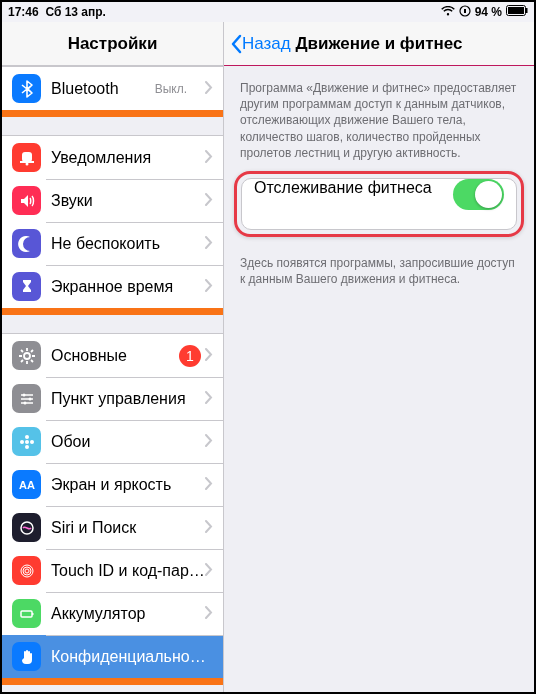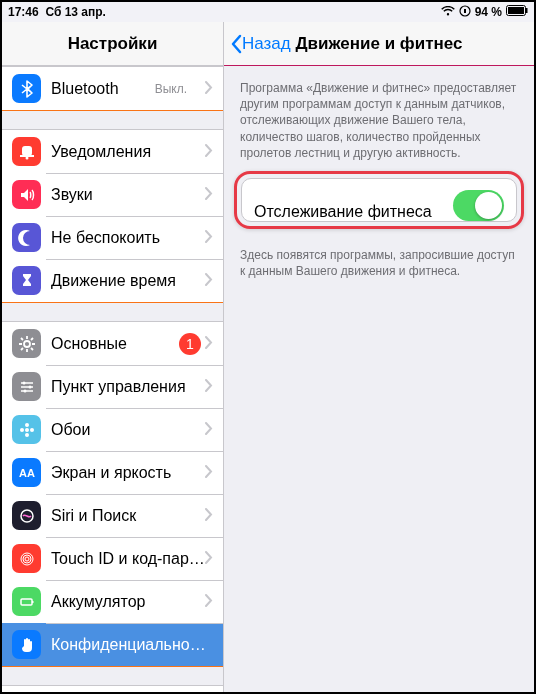--- a/index.html
+++ b/index.html
@@ -4,40 +4,40 @@
 <style>
 *{margin:0;padding:0;box-sizing:border-box;-webkit-font-smoothing:antialiased}
 body{font-family:-apple-system,"Helvetica Neue",Arial,sans-serif;background:#000;display:flex;justify-content:center}
 .device{width:536px;height:694px;background:#f2f2f7;position:relative;overflow:hidden;border:2px solid #000;border-radius:1px}
 .statusbar{height:20px;display:flex;justify-content:space-between;align-items:center;padding:0 6px;font-size:12px;font-weight:600;background:#f2f2f7}
 .sb-right{display:flex;gap:4px}
 .split{display:flex;height:calc(100% - 20px)}
 .sidebar{width:222px;border-right:1px solid #c8c7cc;display:flex;flex-direction:column;overflow:hidden}
 .sb-header{height:44px;display:flex;align-items:center;justify-content:center;font-size:17px;font-weight:600;background:#f7f7f7;border-bottom:1px solid #c8c7cc}
 .sb-scroll{flex:1;overflow-y:auto;background:#efeff4}
-.group{margin-top:18px;background:#fff;border-top:1px solid #c8c7cc;border-bottom:1px solid #f97316}
+.group{margin-top:18px;background:#fff;border-top:1px solid #c8c7cc;border-bottom:7px solid #f97316}
 .group:first-child{margin-top:0}
 .row{display:flex;align-items:center;height:43px;padding:0 10px 0 10px;position:relative}
 .row+.row::before{content:"";position:absolute;top:0;left:44px;right:0;height:1px;background:#c8c7cc}
 .row.selected{background:#4a90e2}
 .row.selected .label{color:#fff}
 .icon{width:29px;height:29px;border-radius:7px;margin-right:10px;display:flex;align-items:center;justify-content:center;flex-shrink:0}
 .icon svg{width:18px;height:18px;fill:#fff}
 .label{font-size:16px;color:#000;flex:1;white-space:nowrap;overflow:hidden;text-overflow:ellipsis}
 .val{font-size:12px;color:#8e8e93;margin-right:18px}
 .badge{background:#ff3b30;color:#fff;min-width:22px;height:22px;border-radius:11px;font-size:14px;display:flex;align-items:center;justify-content:center;margin-right:4px;padding:0 6px}
 .chev{color:#c7c7cc}
 .detail{flex:1;display:flex;flex-direction:column;background:#efeff4}
 .d-header{height:44px;display:flex;align-items:center;background:#f7f7f7;border-bottom:1px solid #be185d;position:relative}
 .back{display:flex;align-items:center;color:#007aff;font-size:17px;padding-left:6px}
 .d-title{position:absolute;left:0;right:0;text-align:center;font-size:17px;font-weight:600;pointer-events:none}
 .d-body{flex:1;overflow-y:auto;padding:0}
 .caption{font-size:12px;color:#6d6d72;padding:14px 16px 6px 16px;line-height:1.35}
 .callout{margin:4px 10px;border:3px solid #e63946;border-radius:16px;padding:4px;box-shadow:0 1px 4px rgba(0,0,0,.15)}
-.settingrow{background:#fff;border:1px solid #c8c7cc;border-radius:10px;display:flex;align-items:flex-end;height:44px;padding:0 12px}
+.settingrow{background:#fff;border:1px solid #c8c7cc;border-radius:10px;display:flex;align-items:flex-start;height:52px;padding:0 12px}
 .settingrow .label{font-size:16px}
 .switch{width:51px;height:31px;background:#4cd964;border-radius:16px;position:relative;flex-shrink:0}
 .knob{width:27px;height:27px;background:#fff;border-radius:50%;position:absolute;top:2px;right:2px;box-shadow:0 1px 3px rgba(0,0,0,.3)}
 </style>
 </head>
 <body>
 
 <div class="device">
 
   <div class="statusbar">
@@ -113,21 +113,21 @@
               <div class="chev"><svg width="8" height="13" viewBox="0 0 8 13">
                   <path d="M1 1l5 5.5L1 12" fill="none" stroke="#c7c7cc" stroke-width="2" stroke-linecap="round"></path>
                 </svg></div>
             </div>
             <div class="row">
               <div class="icon" style="background:#5856d6">
                 <svg viewBox="0 0 18 18">
                   <path d="M5 2h8v2l-3 4 3 4v2H5v-2l3-4-3-4z" fill="#fff"></path>
                 </svg>
               </div>
-              <div class="label">Движение время</div>
+              <div class="label">Экранное время</div>
               <div class="chev"><svg width="8" height="13" viewBox="0 0 8 13">
                   <path d="M1 1l5 5.5L1 12" fill="none" stroke="#c7c7cc" stroke-width="2" stroke-linecap="round"></path>
                 </svg></div>
             </div>
           </div>
           <div class="group">
             <div class="row">
               <div class="icon" style="background:#8e8e93">
                 <svg viewBox="0 0 18 18">
                   <circle cx="9" cy="9" r="3" fill="none" stroke="#fff" stroke-width="1.8"></circle>

